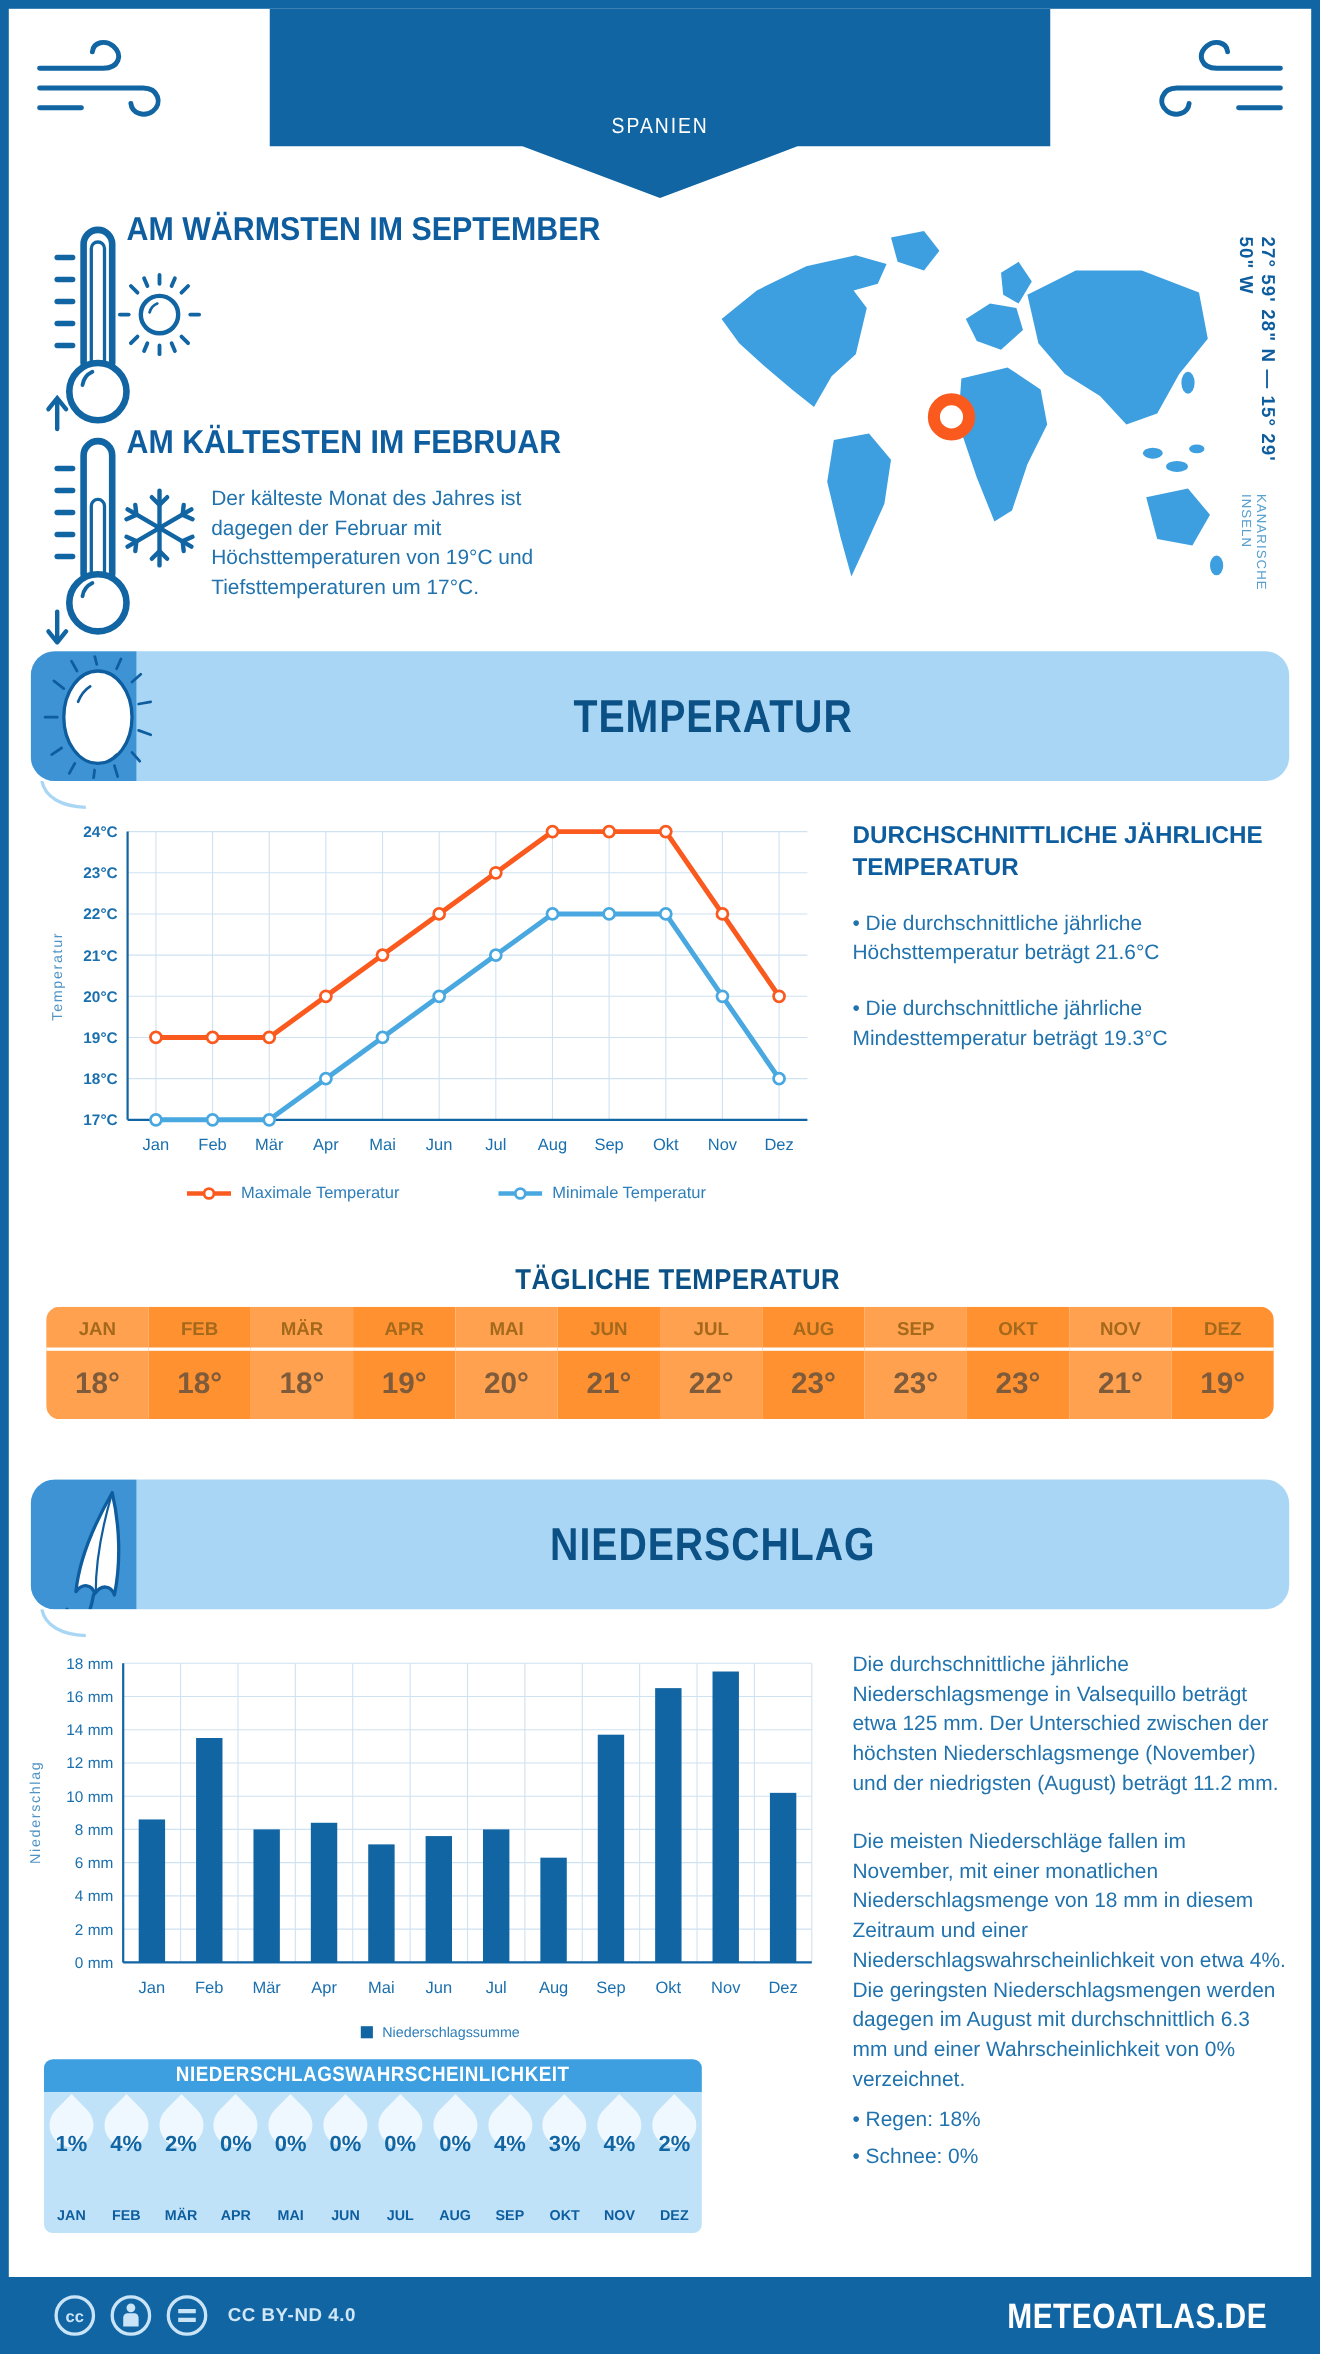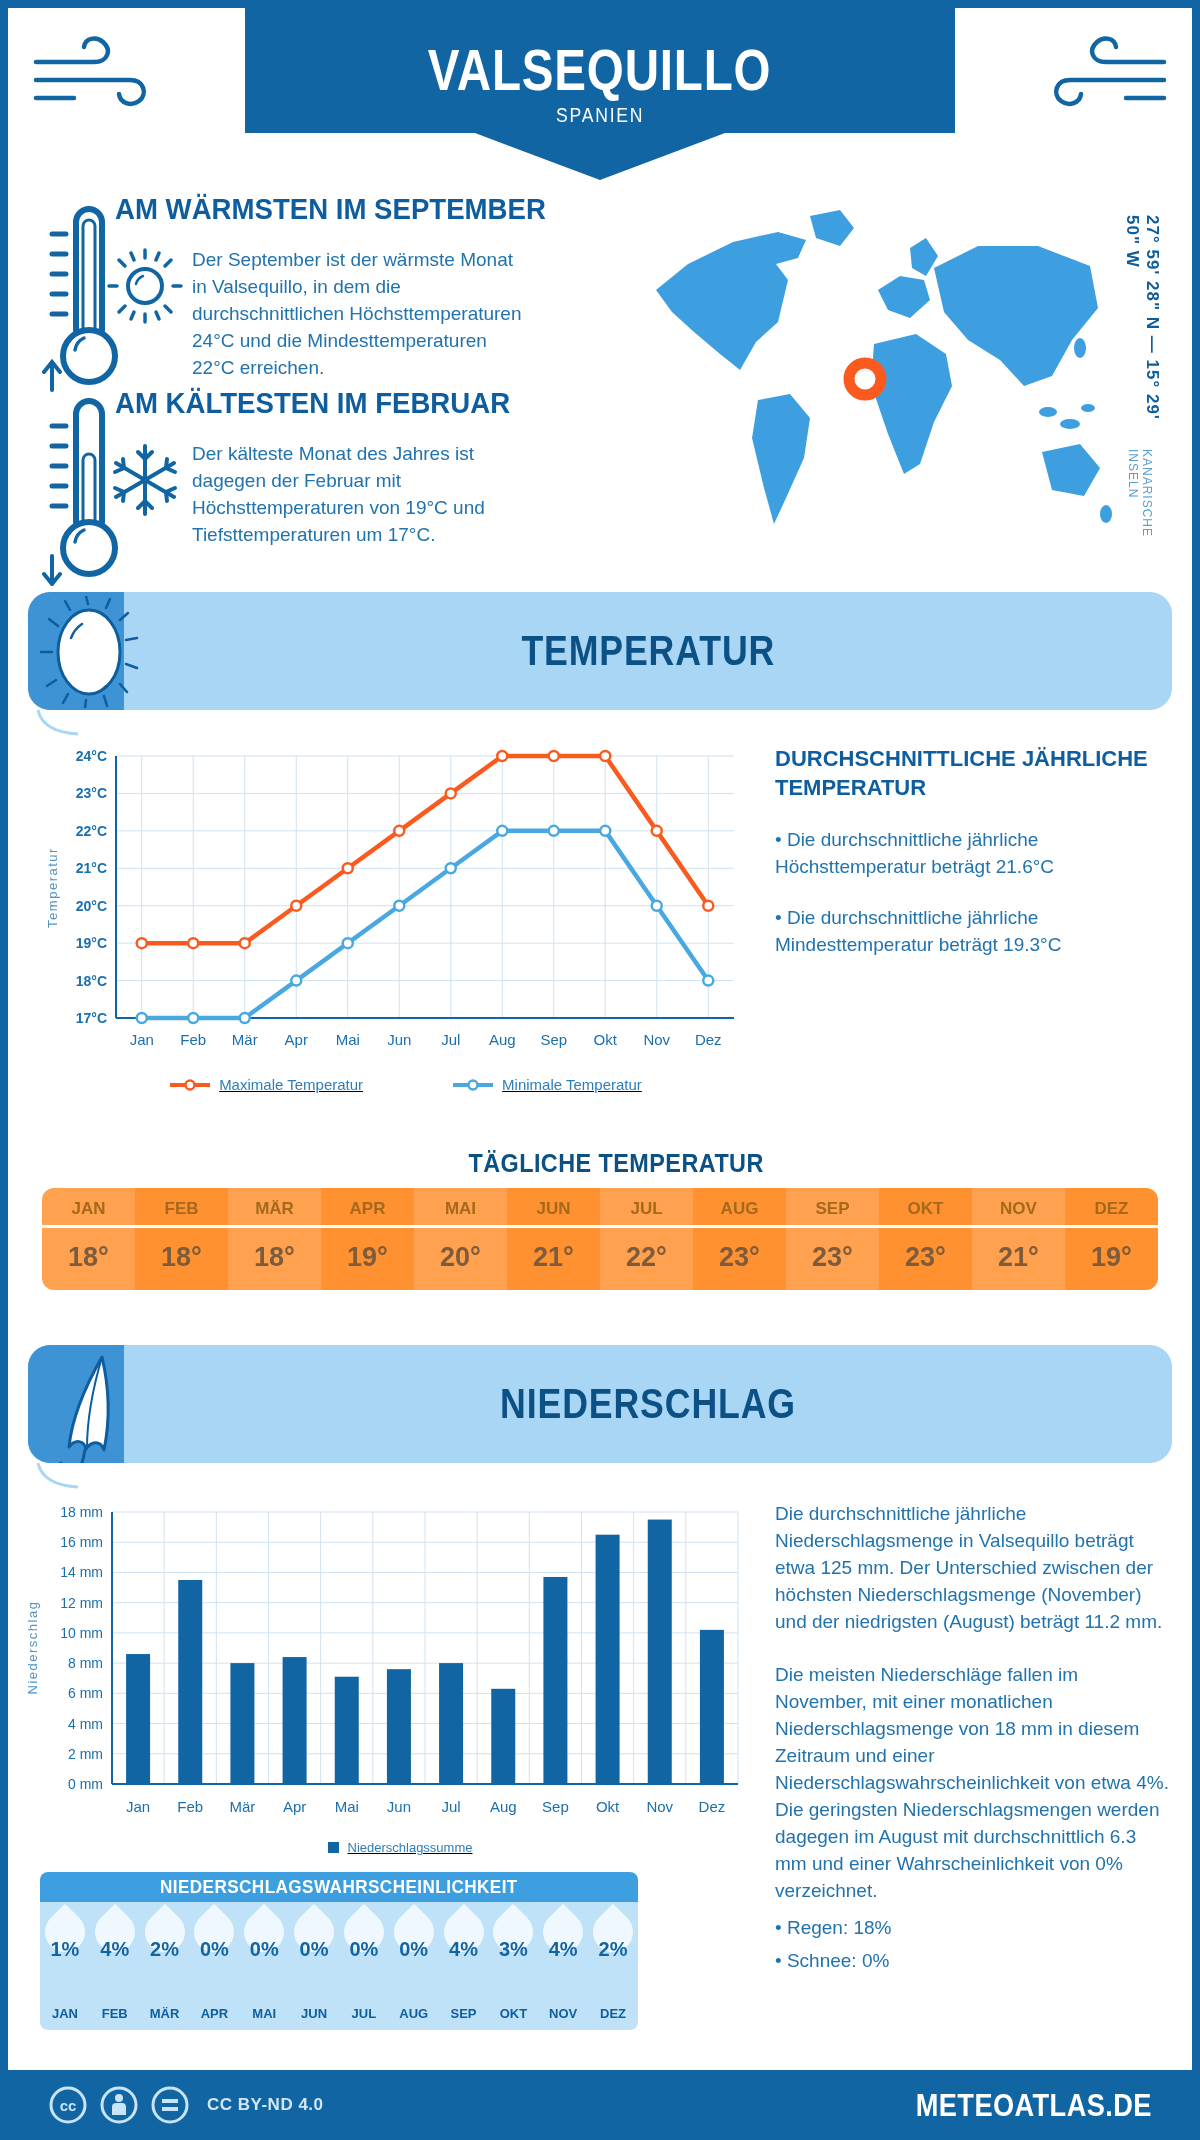--- a/index.html
+++ b/index.html
@@ -26,21 +26,21 @@
 
   
   .section-banner { width:1144px; height:118px; background:#A9D6F5; border-radius:22px; overflow:hidden; }
   .section-banner .icon-band { position:absolute; left:0; top:0; width:96px; height:118px; background:#3E93D4; }
   .section-banner .stitle { position:absolute; left:96px; top:0; width:1048px; height:118px; line-height:118px; text-align:center; font-size:42px; font-weight:bold; color:#0B5185; }
   .section-banner .stitle span { display:inline-block; transform:scaleX(.85); letter-spacing:1px; }
   .curl { width:44px; height:26px; }
 
   
   .ylab { font-size:13px; color:#4f93c4; letter-spacing:1.5px; transform:rotate(-90deg); transform-origin:center; white-space:nowrap; }
-  .legend-row { display:flex; justify-content:center; gap:90px; align-items:center;text-decoration:underline; }
+  .legend-row { display:flex; justify-content:center; gap:90px; align-items:center; }
   .legend-item { display:flex; align-items:center; gap:9px; font-size:15px; color:#2E7EB8; }
   .legend-sq { width:11px; height:11px; background:#1265A3; display:inline-block; }
 
   
   .col-head { font-size:22px; line-height:29px; font-weight:bold; color:#0E5D9E; }
   .col-text { font-size:19px; line-height:27px; color:#2173AE; }
 
   
   #daily-head { left:16px; top:1148px; width:1200px; text-align:center; font-size:26px; font-weight:bold; color:#0B5185; }
   #daily-head span{ display:inline-block; transform:scaleX(.9); letter-spacing:.5px;}
@@ -88,21 +88,20 @@
     <g fill="none" stroke="#1265A3" stroke-width="4.5" stroke-linecap="round">
       <path d="M6,34 H64 C78,34 82,22 73,14 C66,8 55,10 54,19"></path>
       <path d="M6,52 H100 C114,52 118,66 109,73 C101,79 90,75 89,66"></path>
       <path d="M6,70 H44"></path>
     </g>
   </svg>
 
   <svg id="banner" class="abs" width="710" height="172" viewBox="0 0 710 172">
     <polygon points="0,0 710,0 710,125 480,125 355,172 230,125 0,125" fill="#1265A3"></polygon>
   </svg>
-  <div id="banner-title" class="abs"><span>VALSEQUILLO</span></div>
   <div id="banner-sub" class="abs"><span>SPANIEN</span></div>
 
   <svg class="abs" style="left:42px;top:198px;" width="80" height="196" viewBox="0 0 80 196">
     <g fill="none" stroke="#1265A3" stroke-linecap="round">
       <path stroke-width="6" d="M34,132 V24 a13,13 0 0 1 26,0 V132"></path>
       <circle stroke-width="6" cx="47" cy="158" r="26"></circle>
       <path stroke-width="3" d="M41,130 V28 a6,6 0 0 1 12,0 V130"></path>
       <path stroke-width="3.5" d="M33,152 a16,16 0 0 1 9,-12"></path>
       <g stroke-width="5">
           <path d="M10,36 H24"></path>
@@ -131,21 +130,20 @@
           <path d="M62,22 L68,16"></path>
           <path d="M22,62 L16,68"></path>
           <path d="M62,62 L68,68"></path>
         <path d="M31,16 L28,9"></path>
           <path d="M53,16 L56,9"></path>
           <path d="M31,68 L28,75"></path>
           <path d="M53,68 L56,75"></path>
       </g>
     </g>
   </svg>
-  <div class="abs intro-text" style="left:192px;top:246px;width:340px;">Der September ist der wärmste Monat in Valsequillo, in dem die durchschnittlichen Höchsttemperaturen 24°C und die Mindesttemperaturen 22°C erreichen.</div>
 
   <svg class="abs" style="left:42px;top:390px;" width="80" height="196" viewBox="0 0 80 196">
     <g fill="none" stroke="#1265A3" stroke-linecap="round">
       <path stroke-width="6" d="M34,132 V24 a13,13 0 0 1 26,0 V132"></path>
       <circle stroke-width="6" cx="47" cy="158" r="26"></circle>
       <path stroke-width="3" d="M41,130 V70 a6,6 0 0 1 12,0 V130" transform="translate(0,0)"></path>
       <path stroke-width="3.5" d="M33,152 a16,16 0 0 1 9,-12"></path>
       <g stroke-width="5">
           <path d="M10,36 H24"></path>
           <path d="M10,56 H24"></path>

